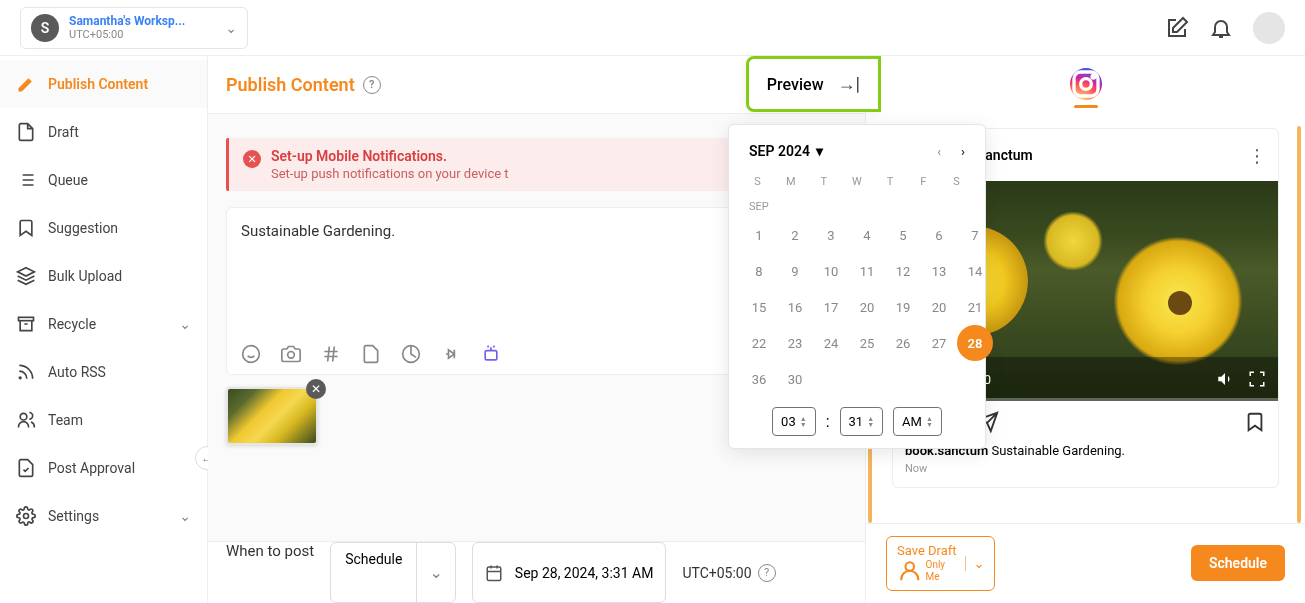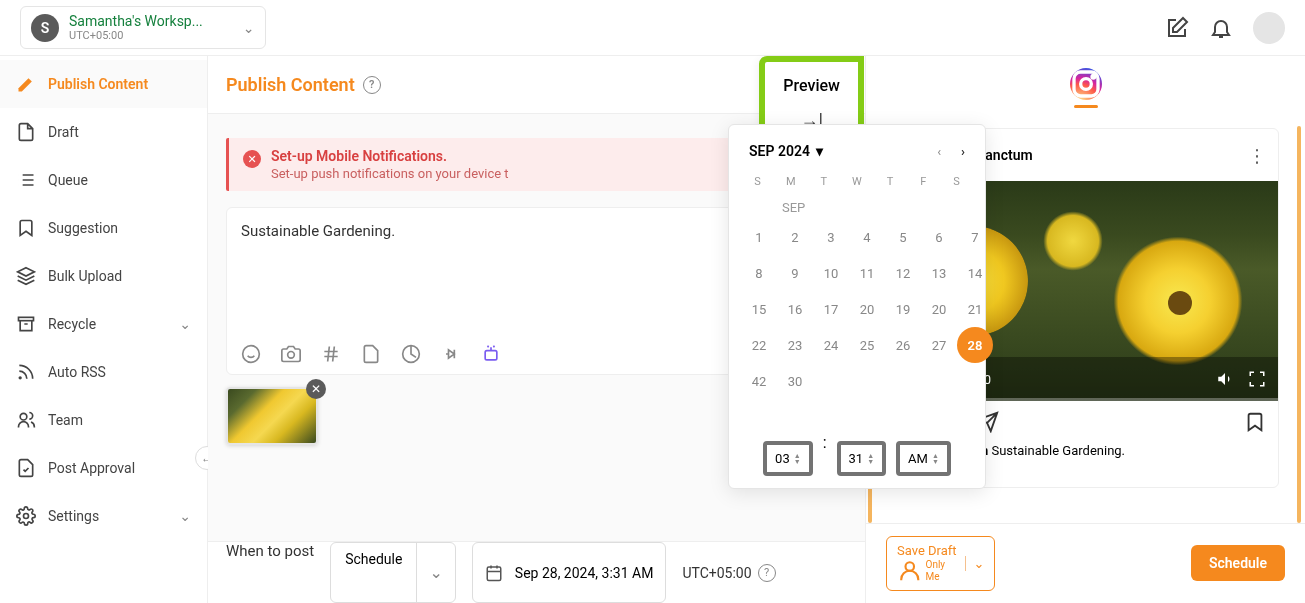--- a/index.html
+++ b/index.html
@@ -3,21 +3,21 @@
 <meta charset="utf-8">
 <style>
   * { box-sizing: border-box; margin: 0; padding: 0; font-family: -apple-system, BlinkMacSystemFont, "Segoe UI", Roboto, sans-serif; }
   body { width: 1305px; height: 603px; background: #fff; overflow: hidden; position: relative; }
   
   
   .top-header { height: 56px; display: flex; align-items: center; justify-content: space-between; padding: 0 20px; border-bottom: 1px solid #eee; }
   .workspace-selector { display: flex; align-items: center; border: 1px solid #e5e5e5; border-radius: 6px; padding: 6px 10px; gap: 10px; cursor: pointer; }
   .workspace-avatar { width: 28px; height: 28px; background: #5a5a5a; color: #fff; display: flex; align-items: center; justify-content: center; border-radius: 50%; font-weight: 600; font-size: 14px; }
   .workspace-text { display: flex; flex-direction: column; }
-  .workspace-name { font-size: 14px; font-weight: 400; color: #15803d; }
+  .workspace-name { font-size: 12px; font-weight: 700; color: #3b82f6; }
   .workspace-tz { font-size: 11px; color: #888; }
   .workspace-chevron { color: #888; font-size: 14px; margin-left: 30px; }
   .header-right { display: flex; align-items: center; gap: 20px; }
   .upgrade-btn { display: flex; align-items: center; gap: 8px; color: #f5891e; border: 1px solid #f5891e; border-radius: 6px; padding: 8px 14px; font-size: 14px; font-weight: 600; background: #fff; cursor: pointer; }
   .header-icon { width: 24px; height: 24px; color: #444; cursor: pointer; display: flex; align-items: center; justify-content: center; }
   .profile-avatar { width: 32px; height: 32px; background: #e5e5e5; border-radius: 50%; }
   
   
   .body { display: flex; height: calc(100% - 56px); }
   .sidebar { width: 208px; background: #fff; border-right: 1px solid #eee; padding-top: 4px; position: relative; }
@@ -61,33 +61,33 @@
   .cal-icon { width: 18px; height: 18px; display:flex; align-items:center; justify-content:center; color:#555; }
   .tz-display { display: flex; align-items: center; gap: 6px; font-size: 14px; color: #333; }
   
   
   .datepicker { position: absolute; top: 68px; left: 520px; width: 258px; background: #fff; border: 1px solid #e5e5e5; border-radius: 6px; box-shadow: 0 4px 20px rgba(0,0,0,.1); z-index: 100; padding: 12px; }
   .dp-header { display: flex; align-items: center; justify-content: space-between; padding: 6px 8px 12px; }
   .dp-month { font-size: 14px; font-weight: 600; display: flex; align-items: center; gap: 6px; }
   .dp-navs { display: flex; gap: 20px; color: #888; }
   .dp-nav { cursor: pointer; font-size: 13px; }
   .dp-weekdays { display: grid; grid-template-columns: repeat(7, 1fr); text-align: center; font-size: 11px; color: #999; padding: 4px 0; }
-  .dp-label { font-size: 13px; color: #999; padding: 8px 8px 4px; margin-left: 33px; }
+  .dp-label { font-size: 11px; color: #999; padding: 8px 8px 4px; }
   .dp-grid { display: grid; grid-template-columns: repeat(7, 1fr); text-align: center; }
   .dp-day { font-size: 13px; color: #888; padding: 10px 0; cursor: pointer; border-radius: 50%; width: 36px; height: 36px; display:flex; align-items:center; justify-content:center; margin:auto; }
   .dp-day.selected { background: #f5891e; color: #fff; font-weight:600; }
   .dp-time { display: flex; align-items: center; justify-content: center; gap: 10px; margin-top: 10px; }
-  .dp-timebox { border: 4px solid #737373; border-radius: 4px; padding: 6px 8px; font-size: 13px; display: flex; align-items: center; gap: 4px; margin-top: 32px; }
+  .dp-timebox { border: 1px solid #737373; border-radius: 4px; padding: 6px 8px; font-size: 13px; display: flex; align-items: center; gap: 4px; }
   .dp-spin { display:flex; flex-direction: column; font-size:7px; line-height:6px; color:#888; }
   .dp-actions { display: flex; justify-content: flex-end; gap: 12px; margin-top: 14px; align-items: center; }
   .dp-cancel { font-size: 14px; color: #444; cursor: pointer; padding: 6px 10px; }
   .dp-ok { background: #f5891e; color: #fff; font-size: 14px; font-weight: 600; padding: 6px 20px; border-radius: 4px; cursor: pointer; border: none; }
   
   
-  .preview-tab { position: absolute; top: 56px; right: 441px; background: #fff; border: 6px solid #84cc16; border-radius: 8px 0 0 8px; padding: 14px 18px; display: flex; align-items: center; gap: 14px; font-size: 16px; font-weight: 500; z-index: 50; box-shadow: -2px 2px 8px rgba(0,0,0,.05); flex-direction: column; }
+  .preview-tab { position: absolute; top: 56px; right: 424px; background: #fff; border: 3px solid #84cc16; border-radius: 8px 0 0 8px; padding: 14px 18px; display: flex; align-items: center; gap: 14px; font-size: 16px; font-weight: 500; z-index: 50; box-shadow: -2px 2px 8px rgba(0,0,0,.05); }
   .preview-arrow { font-size: 18px; color: #444; }
   .preview-panel { width: 440px; border-left: 1px solid #eee; background: #fff; position: relative; display:flex; flex-direction:column; }
   .preview-socials { display: flex; justify-content: center; padding: 12px 0 8px; }
   .ig-circle { width: 32px; height: 32px; background: radial-gradient(circle at 30% 110%, #fdf497 0%, #fd5949 45%, #d6249f 60%, #285AEB 90%); border-radius: 50%; display: flex; align-items: center; justify-content: center; position: relative; }
   .ig-circle::after { content:''; position:absolute; bottom:-8px; left:4px; width:24px; height:3px; background:#f5891e; border-radius:2px; }
   .preview-scroll-indicators { position:absolute; top:70px; bottom:80px; width:4px; background:#f5b55e; border-radius:2px; }
   .psi-left { left: 2px; } .psi-right { right: 4px; }
   
   .preview-card { margin: 20px 26px 0; border: 1px solid #eee; border-radius: 6px; background: #fff; }
   .pc-header { display: flex; align-items: center; padding: 12px; gap: 10px; }
@@ -376,21 +376,21 @@
           <div class="dp-day">19</div>
           <div class="dp-day">20</div>
           <div class="dp-day">21</div>
           <div class="dp-day">22</div>
           <div class="dp-day">23</div>
           <div class="dp-day">24</div>
           <div class="dp-day">25</div>
           <div class="dp-day">26</div>
           <div class="dp-day">27</div>
           <div class="dp-day selected">28</div>
-          <div class="dp-day">42</div>
+          <div class="dp-day">36</div>
           <div class="dp-day">30</div>
         </div>
       <div class="dp-time">
         <div class="dp-timebox">
             <span>03</span>
             <span class="dp-spin">
               <span>▲</span>
               <span>▼</span>
             </span>
           </div>

